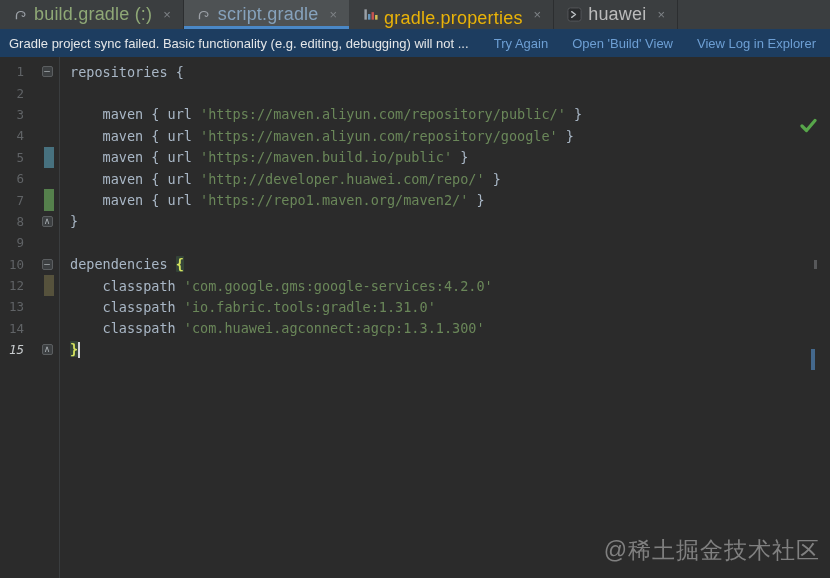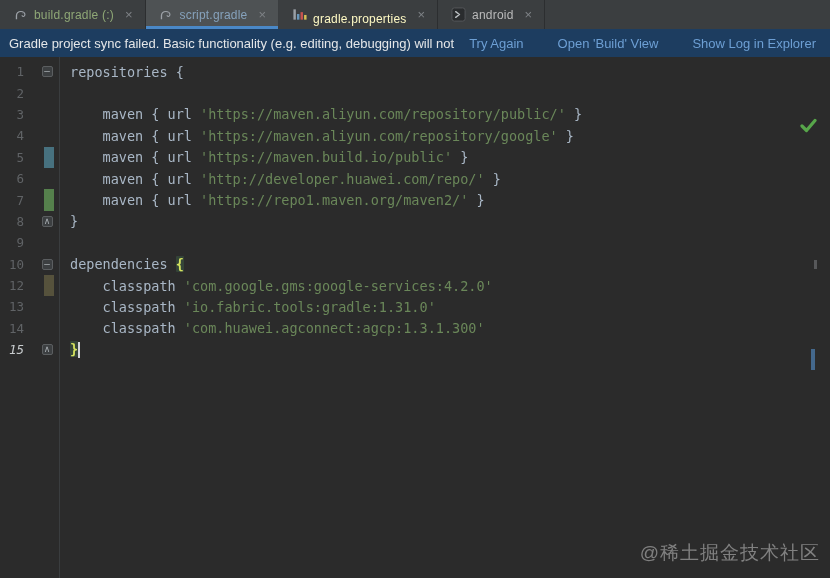--- a/index.html
+++ b/index.html
@@ -8,29 +8,29 @@
   .app { width:830px; height:578px; display:flex; flex-direction:column; position:relative; }
 
   
   .tab-bar { height:29px; background:#3B3E40; display:flex; align-items:stretch; flex:0 0 29px; }
   .tab { display:flex; align-items:center; padding:0 10px 0 12px; position:relative;
          border-right:1px solid rgba(0,0,0,0.25); cursor:default; }
   .tab.active { background:#4E5254;align-items:center; }
   .tab.active::after { content:""; position:absolute; left:0; right:0; bottom:0; height:3px; background:#4A88C7; }
   .tab-icon { width:16px; height:16px; margin-right:6px; display:inline-flex; align-items:center; justify-content:center; }
   .tab-icon svg { display:block; }
-  .tab-label { font-size:12px; letter-spacing:0.2px; }
+  .tab-label { font-size:18px; letter-spacing:0.2px; }
   .tab-close { margin-left:9px; color:#7E8286; font-size:13px; line-height:1; padding:1px 2px; }
 
   
   .banner { height:28px; background:#1D3D60; display:flex; align-items:center;
             padding:0 14px 0 9px; flex:0 0 28px; }
   .banner-msg { color:#E4E6E8; font-size:13px; white-space:nowrap; overflow:hidden;
                 text-overflow:clip; flex:1 1 auto; }
-  .banner-actions { display:flex; gap:34px; margin-left:12px; flex:0 0 auto; }
+  .banner-actions { display:flex; gap:24px; margin-left:12px; flex:0 0 auto; }
   .banner-link { color:#6D9FD4; font-size:13px; white-space:nowrap; cursor:pointer; }
 
   
   .editor { flex:1 1 auto; position:relative; background:#2B2B2B; padding-top:4px; overflow:hidden; }
   .gutter-sep { position:absolute; left:59px; top:0; bottom:0; width:1px; background:#3A3D3F; }
   .line { display:flex; align-items:center; height:21.4px;
           font-family:"DejaVu Sans Mono","Liberation Mono",monospace; font-size:13.5px; }
   .ln { width:24px; text-align:right; color:#606366; font-size:12.5px;
         font-family:"DejaVu Sans Mono","Liberation Mono",monospace; flex:0 0 24px; }
   .ln.current { color:#C8CCCE;font-style:italic; }
@@ -44,21 +44,21 @@
   .tk-c { color:#A9B7C6; }
   .tk-s { color:#6A8759; }
   .tk-b { color:#D5E35F; background:#344438; font-weight:bold; border-radius:1px; }
   .caret { display:inline-block; width:2px; height:16px; background:#D4D7DA; vertical-align:middle; margin-left:0px; }
 
   
   .check-icon { position:absolute; top:61px; right:13px; width:17px; height:15px; }
   .stripe-gray { position:absolute; top:203px; right:13px; width:3px; height:9px; background:#57585A; }
   .stripe-blue { position:absolute; top:292px; right:15px; width:4px; height:21px; background:#44688C; }
 
-  .watermark { position:absolute; right:10px; bottom:12px; color:#808080; font-size:19px;
+  .watermark { position:absolute; right:10px; bottom:12px; color:#808080; font-size:23px;
                letter-spacing:1px; font-family:"Liberation Sans", sans-serif; }
 </style>
 </head>
 <body>
 
 <div class="app">
 
   <div class="tab-bar" id="tab-bar">
       <div class="tab">
         <span class="tab-icon">
@@ -82,41 +82,41 @@
       </div>
       <div class="tab">
         <span class="tab-icon">
           <svg width="15" height="15" viewBox="0 0 16 16">
             <rect x="1.5" y="2.5" width="2.6" height="11" fill="#9AA0A6"></rect>
             <rect x="5.3" y="7.5" width="2.6" height="6" fill="#6897BB"></rect>
             <rect x="9.1" y="5.5" width="2.6" height="8" fill="#C75450"></rect>
             <rect x="12.9" y="8.5" width="2.6" height="5" fill="#D6BF55"></rect>
           </svg>
         </span>
-        <span class="tab-label" style="color: #fef9c3; margin-top: 8px;">gradle.properties</span>
+        <span class="tab-label" style="color: #eab308; margin-top: 8px;">gradle.properties</span>
         <span class="tab-close">×</span>
       </div>
       <div class="tab">
         <span class="tab-icon">
           <svg width="15" height="15" viewBox="0 0 16 16">
             <rect x="1" y="1" width="14" height="14" rx="2.5" fill="#2A2C2E" stroke="#55585B"></rect>
             <polyline points="5,5 9,8 5,11" fill="none" stroke="#B9BDC0" stroke-width="1.6" stroke-linecap="round" stroke-linejoin="round"></polyline>
           </svg>
         </span>
-        <span class="tab-label" style="color: rgb(187, 187, 187);">android</span>
+        <span class="tab-label" style="color: rgb(187, 187, 187);">huawei</span>
         <span class="tab-close">×</span>
       </div>
     </div>
 
   <div class="banner">
     <span class="banner-msg">Gradle project sync failed. Basic functionality (e.g. editing, debugging) will not ...</span>
     <div class="banner-actions" id="banner-actions">
         <span class="banner-link">Try Again</span>
         <span class="banner-link">Open 'Build' View</span>
-        <span class="banner-link">Show Log in Explorer</span>
+        <span class="banner-link">View Log in Explorer</span>
       </div>
   </div>
 
   <div class="editor">
     <div class="gutter-sep"></div>
     <div id="code-lines">
         <div class="line">
           <span class="ln">1</span>
           <span class="annot">
             <span class="fold">−</span>

